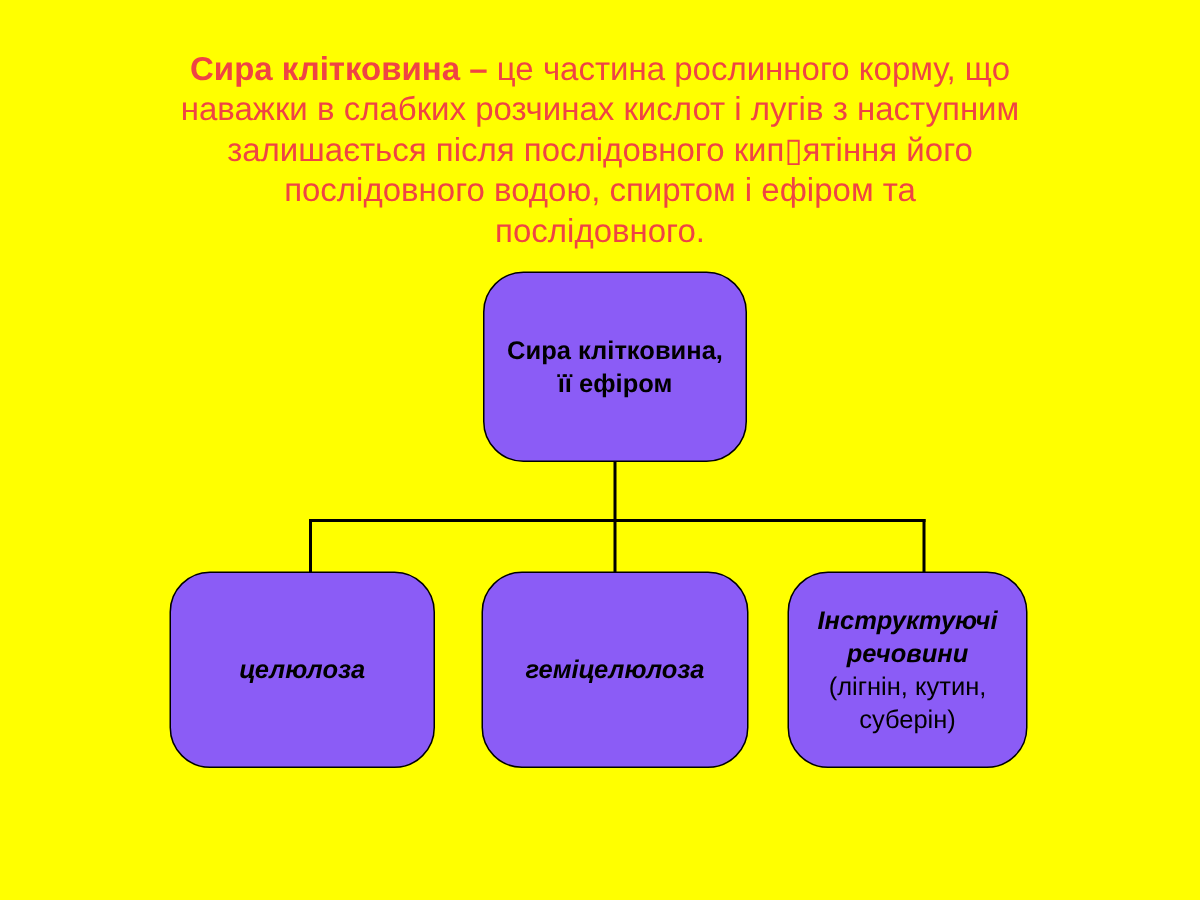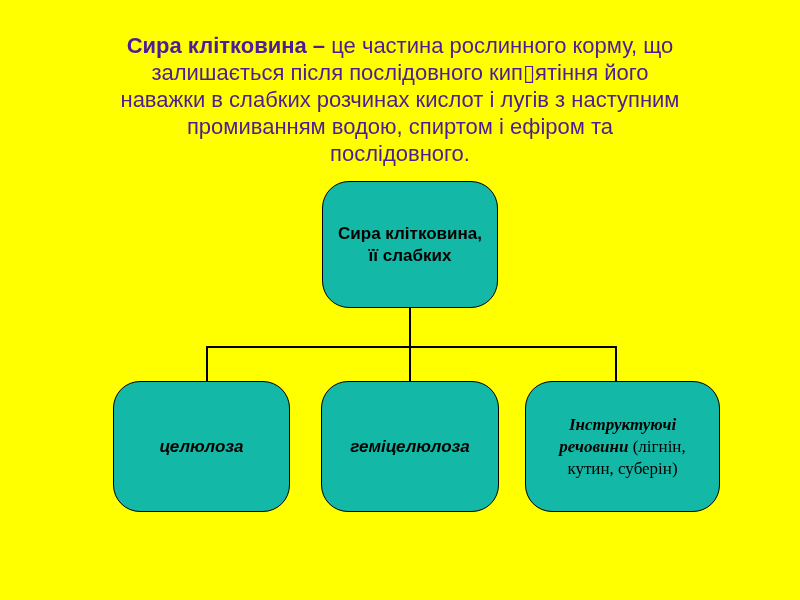--- a/index.html
+++ b/index.html
@@ -20,28 +20,28 @@
   
   .slide-title {
     position: absolute;
     left: 50px;
     top: 32px;
     width: 700px;
     text-align: center;
     font-size: 22px;
     line-height: 27px;
     font-weight: normal;
-    color: #4c1d95;
+    color: #ef4444;
   }
   .title-line { white-space: nowrap; }
   .title-lead { font-weight: bold; }
   
   .node {
     position: absolute;
-    background: #14b8a6;
+    background: #8b5cf6;
     border: 1px solid #000000;
     border-radius: 27px;
     display: flex;
     align-items: center;
     justify-content: center;
     text-align: center;
     box-sizing: border-box;
     padding: 6px 12px;
   }
   .node-root {
@@ -52,21 +52,21 @@
     line-height: 22px;
   }
   .node-child {
     top: 381px;
     height: 131px;
     font-size: 17px;
     line-height: 22px;
   }
   .node-c1 { left: 113px; width: 177px; }
   .node-c2 { left: 321px; width: 178px; text-align: right; }
-  .node-c3 { left: 525px; width: 195px; padding: 22px 13px; font-family: Liberation Serif, serif; }
+  .node-c3 { left: 525px; width: 160px; padding: 22px 13px; }
   .lbl-bold-italic { font-weight: bold; font-style: italic; }
   .lbl-regular { font-weight: normal; font-style: normal; }
   
   .conn {
     position: absolute;
     background: #000000;
   }
   .conn-stem  { left: 409px; top: 306px; width: 2px;   height: 42px; }
   .conn-hline { left: 206px; top: 346px; width: 411px; height: 2px;  }
   .conn-drop1 { left: 206px; top: 346px; width: 2px;   height: 36px; }
@@ -76,36 +76,36 @@
 </head>
 <body>
 
 <div class="slide">
 
   <div class="slide-title">
     <div class="title-line">
       <span class="title-lead">Сира клітковина –</span>
       <span>це частина рослинного корму, що</span>
     </div>
+    <div class="title-line">наважки в слабких розчинах кислот і лугів з наступним</div>
     <div class="title-line">залишається після послідовного кип▯ятіння його</div>
-    <div class="title-line">наважки в слабких розчинах кислот і лугів з наступним</div>
-    <div class="title-line">промиванням водою, спиртом і ефіром та</div>
+    <div class="title-line">послідовного водою, спиртом і ефіром та</div>
     <div class="title-line">послідовного.</div>
   </div>
 
   <div class="conn conn-stem"></div>
   <div class="conn conn-hline"></div>
   <div class="conn conn-drop1"></div>
   <div class="conn conn-drop2"></div>
   <div class="conn conn-drop3"></div>
 
   <div class="node node-root">
     <div>
       <div>Сира клітковина,</div>
-      <div>її слабких</div>
+      <div>її ефіром</div>
     </div>
   </div>
 
   <div class="node node-child node-c1">
     <div>
       <span class="lbl-bold-italic">целюлоза</span>
       <span class="lbl-regular"></span>
     </div>
   </div>
 

